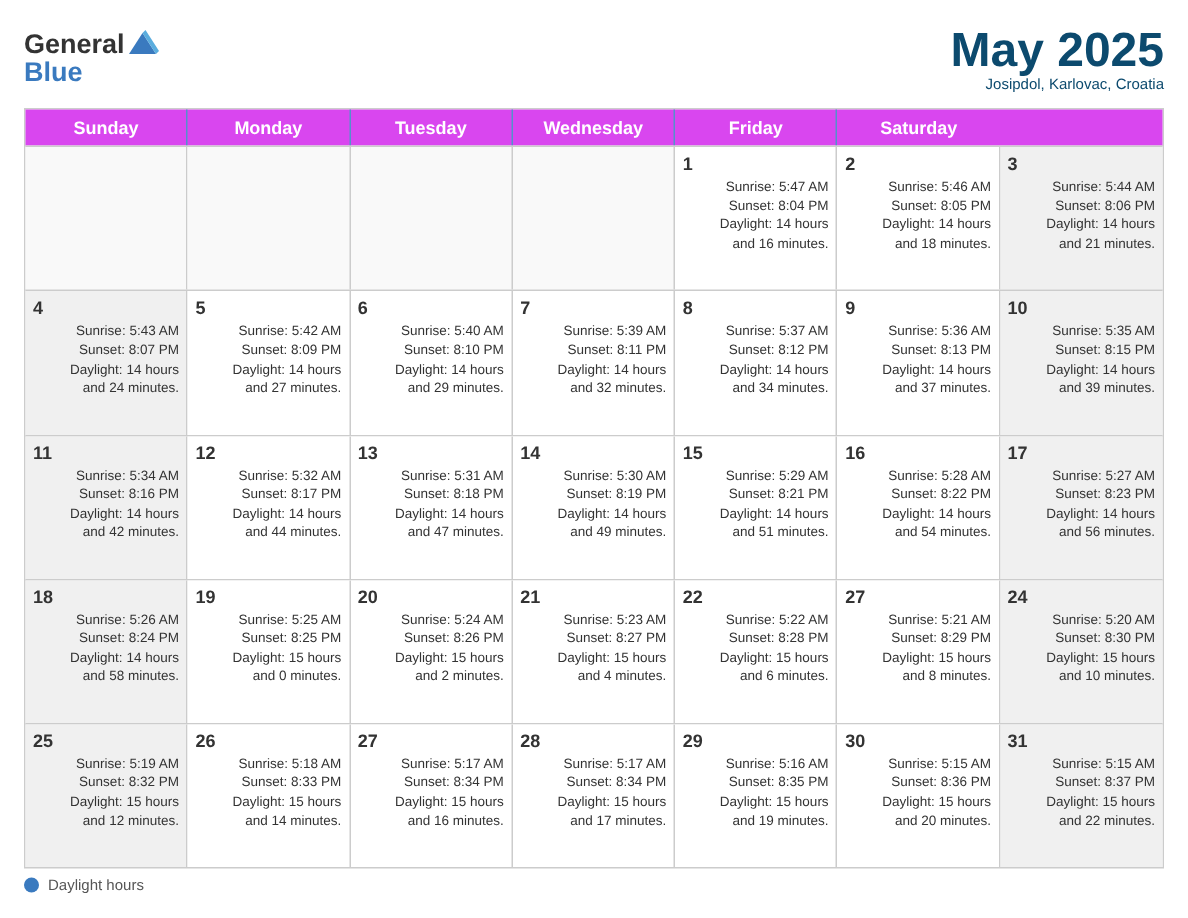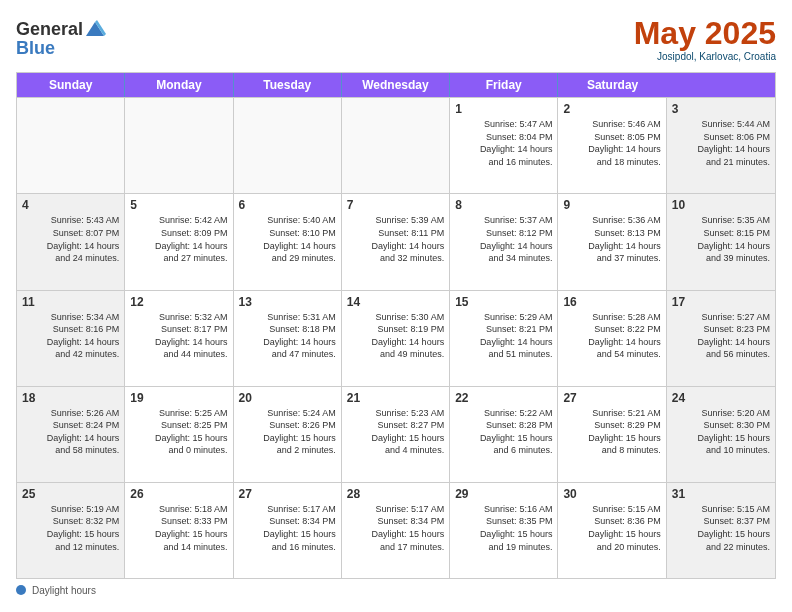--- a/index.html
+++ b/index.html
@@ -28,37 +28,37 @@
       align-items: center;
     }
     .logo-general { color: #333; }
     .logo-blue { color: #3a7abf; }
     .title-section {
       text-align: right;
     }
     .month-title {
       font-size: 32px;
       font-weight: bold;
-      color: #c2410c;
+      color: #0c4a6e;
       line-height: 1.1;
     }
     .location {
       font-size: 10px;
       color: #0c4a6e;
     }
     .calendar {
       flex: 1;
       display: flex;
       flex-direction: column;
       border: 1px solid #ccc;
     }
     .cal-header {
       display: grid;
       grid-template-columns: repeat(7, 1fr);
-      background: #8b5cf6;
+      background: #d946ef;
     }
     .cal-header-cell {
       color: #fff;
       font-size: 12px;
       font-weight: bold;
       padding: 5px 4px;
       text-align: center;
       border-right: 1px solid #5590cc;
     }
     .cal-header-cell:last-child { border-right: none; }

